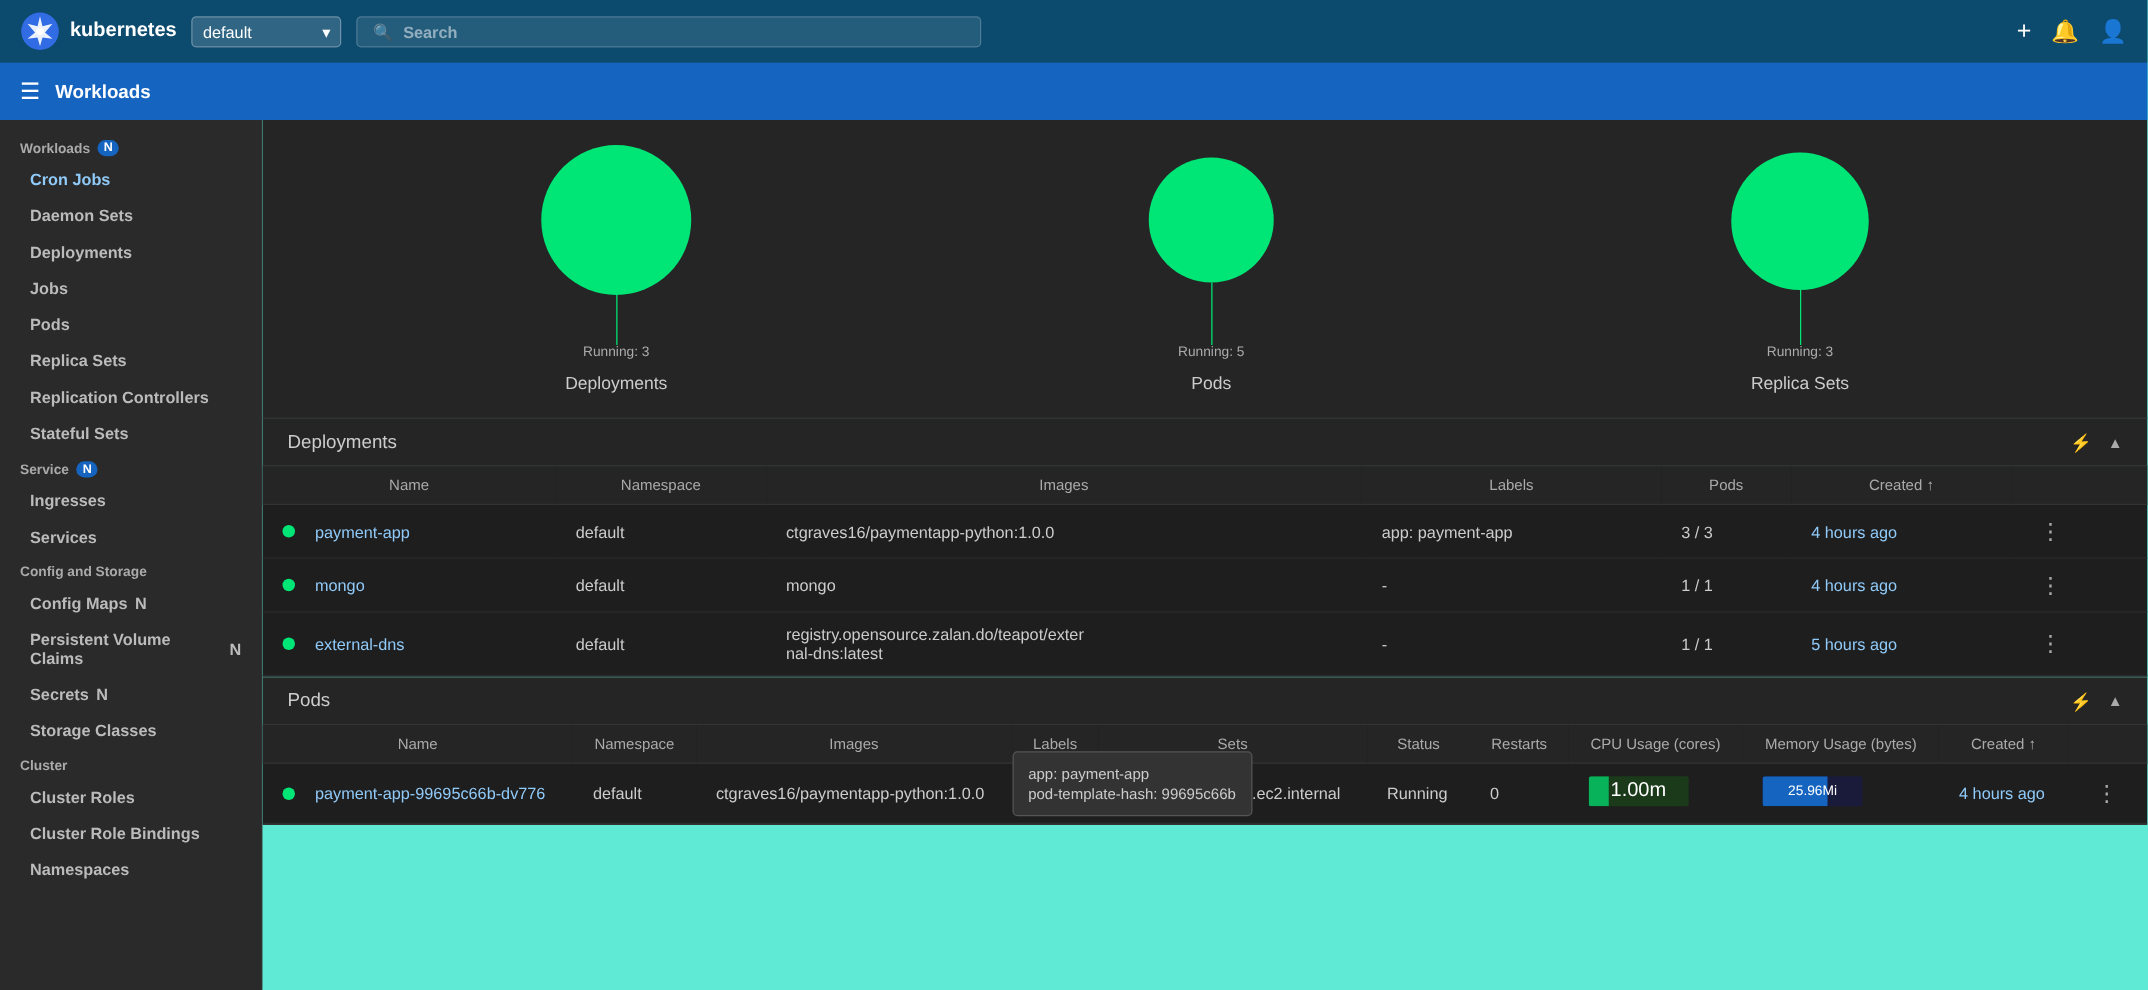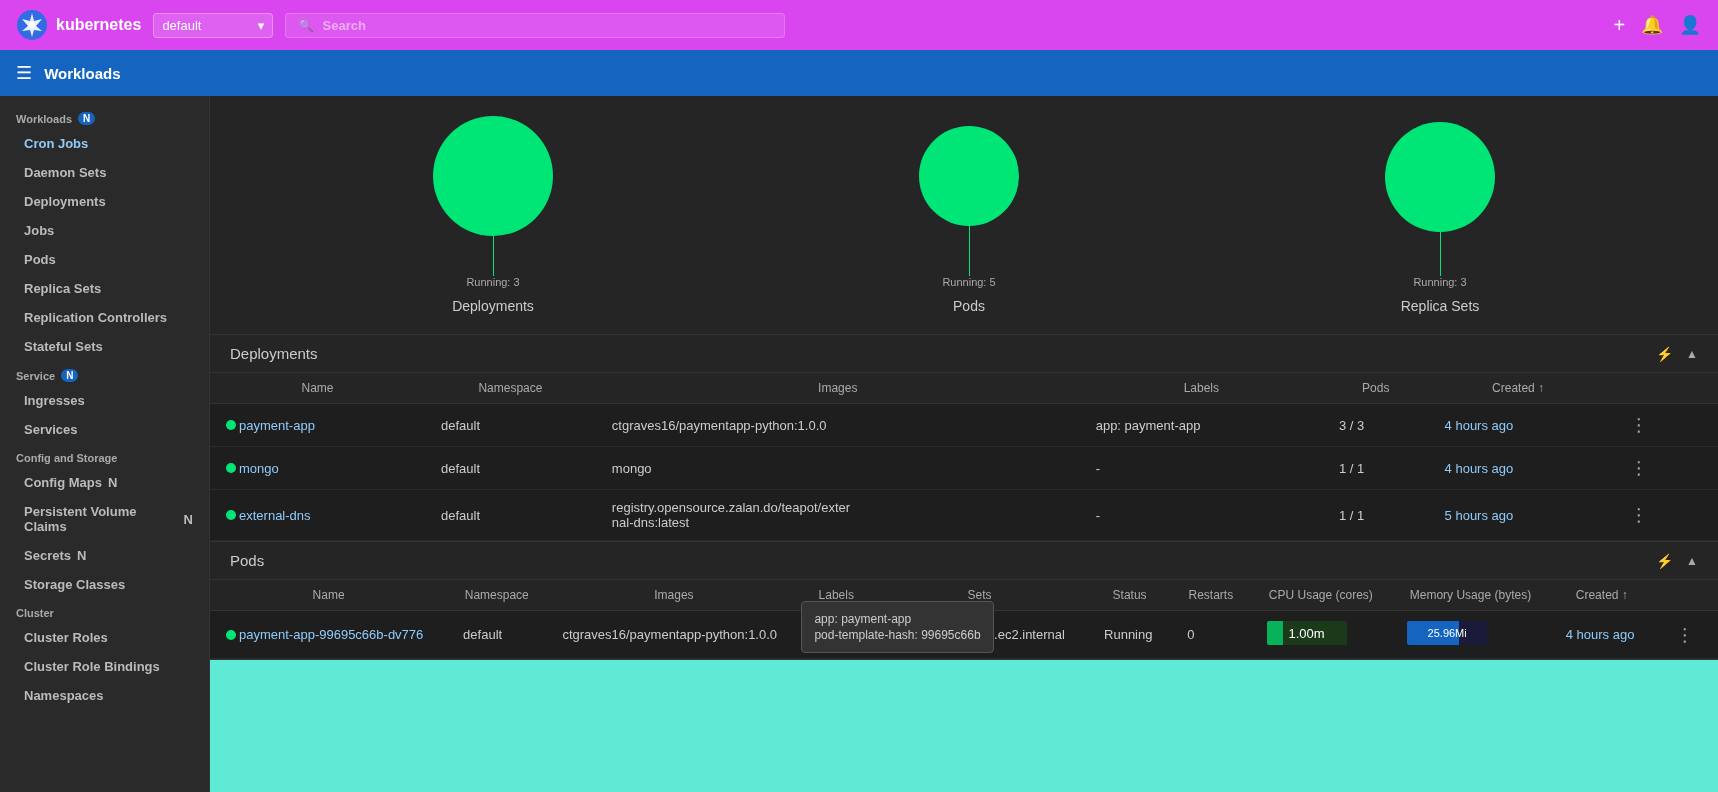--- a/index.html
+++ b/index.html
@@ -1,21 +1,21 @@
 <!DOCTYPE html>
 <html><head>
   <meta charset="utf-8">
   <style>
     * { box-sizing: border-box; margin: 0; padding: 0; }
     body { font-family: 'Segoe UI', Arial, sans-serif; background: #1e1e1e; color: #ccc; font-size: 13px; overflow: hidden; height: 792px; width: 1718px; }
 
     
     .navbar {
       height: 50px;
-      background: #d946ef;
+      background: #0c4a6e;
       display: flex;
       align-items: center;
       padding: 0 16px;
       gap: 12px;
       position: fixed;
       top: 0; left: 0; right: 0;
       z-index: 100;
     }
     .navbar-brand {
       display: flex;
@@ -251,21 +251,21 @@
       width: 10px;
       height: 10px;
       border-radius: 50%;
       background: #00e676;
       display: inline-block;
       flex-shrink: 0;
     }
     .status-dot-cell {
       display: flex;
       align-items: center;
-      gap: 3px;
+      gap: 16px;
     }
     .link-text {
       color: #90caf9;
       cursor: pointer;
     }
 
     .more-btn {
       color: #aaa;
       cursor: pointer;
       font-size: 18px;
@@ -290,21 +290,21 @@
     .cpu-bar-fill {
       height: 100%;
       background: #00e676;
       opacity: 0.7;
     }
     .cpu-bar-label {
       position: absolute;
       top: 50%;
       left: 50%;
       transform: translate(-50%, -50%);
-      font-size: 13px;
+      font-size: 16px;
       color: #fff;
       white-space: nowrap;
     }
 
     .memory-bar-container {
       width: 80px;
       height: 24px;
       position: relative;
       display: inline-block;
     }

